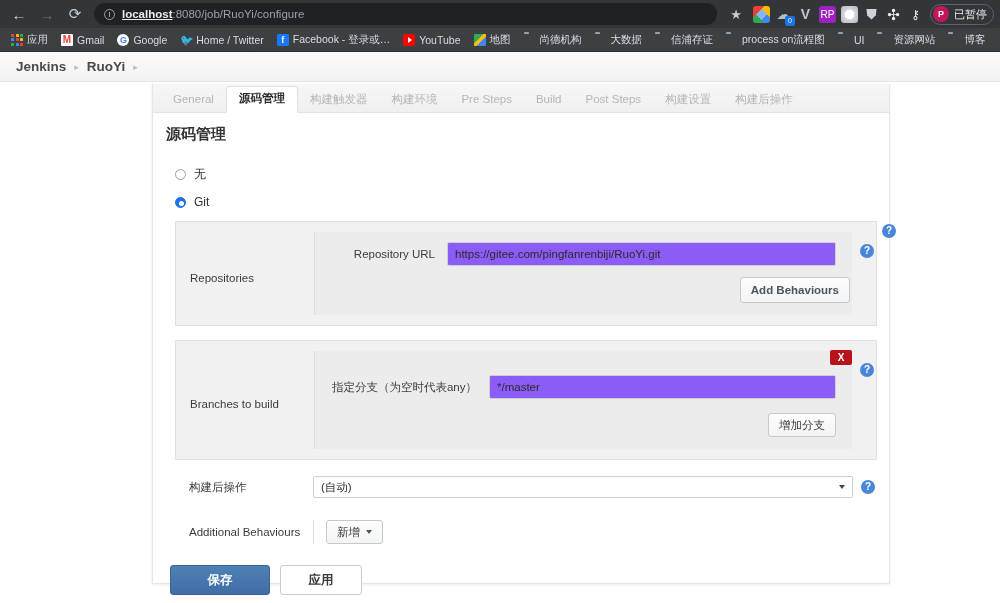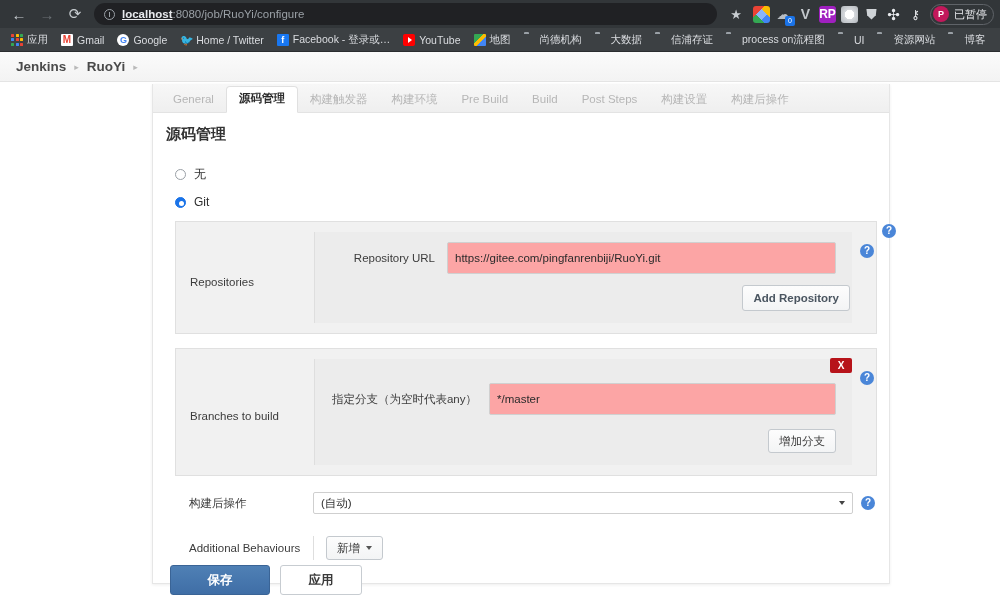--- a/index.html
+++ b/index.html
@@ -82,21 +82,21 @@
       #8ab4f8;
   }
   .ext-cloud { color:#b8bdc2; font-size:14px; line-height:17px; text-align:center;}
   .badge0 {
     position:absolute; right:-3px; bottom:-3px;
     background:#1a73e8; color:#fff;
     font-size:7px; width:10px; height:10px; line-height:10px;
     border-radius:2px; text-align:center;
   }
   .ext-v { color:#c3c7cb; font-size:14px; line-height:17px; text-align:center; font-weight:700;}
-  .ext-purple { background:#a020c0; color:#fff; font-size:12px; line-height:17px; text-align:center; font-weight:700;}
+  .ext-purple { background:#a020c0; color:#fff; font-size:10px; line-height:17px; text-align:center; font-weight:400;}
   .ext-opera { background: radial-gradient(circle, #ffffff 0%, #ffffff 38%, #d7dade 40%, #b0b5ba 100%); }
   .ext-shield { color:#cfd3d7; font-size:14px; line-height:17px; text-align:center;}
   .ext-puzzle { color:#e8eaed; font-size:15px; line-height:17px; text-align:center;}
   .ext-key { color:#e8eaed; font-size:13px; line-height:17px; text-align:center;}
   .profile-chip {
     display:flex; align-items:center; gap:5px;
     border:1px solid #5f6368; border-radius:12px;
     height:21px; padding:0 6px 0 2px; margin-left:4px;
   }
   .avatar {
@@ -267,23 +267,23 @@
     text-align:center; line-height:14px;
   }
 
   .field-row { display:flex; align-items:center; margin-bottom: 11px; }
   .field-label {
     font-size: 11.5px; color:#3c3c3c;
     width: 118px; text-align:right; padding-right: 12px;
     flex: 0 0 auto;
   }
   .text-input {
-    flex:1; height: 32px;
+    flex:1; height: 24px;
     border: 1px solid #d0d0d0;
-    background: #fca5a5;
+    background: #8b5cf6;
     border-radius: 2px;
     font-size: 11.5px;
     color: #2b2b2b;
     padding: 0 7px;
     line-height: 22px;
     font-family: inherit;
     outline: none;
     min-width: 0;
   }
   .select-input {
@@ -503,21 +503,21 @@
 
   <div class="content-wrap">
 
     <div class="main-panel">
 
       <div class="tabbar">
         <div class="tab">General</div>
         <div class="tab active">源码管理</div>
         <div class="tab">构建触发器</div>
         <div class="tab">构建环境</div>
-        <div class="tab">Pre Build</div>
+        <div class="tab">Pre Steps</div>
         <div class="tab">Build</div>
         <div class="tab">Post Steps</div>
         <div class="tab">构建设置</div>
         <div class="tab">构建后操作</div>
       </div>
 
       <div class="form-area">
 
         <div class="section-title">源码管理</div>
 
@@ -539,21 +539,21 @@
             <div class="cfg-right">
 
               <div class="field-row">
                 <div class="field-label">Repository URL</div>
                 <input class="text-input" value="https://gitee.com/pingfanrenbiji/RuoYi.git" style="">
                 <div class="help-dot" style="right:-22px; top:12px;">?</div>
               </div>
 
 
               <div class="btn-right" style="margin-top:8px; margin-right:-14px;">
-                <div class="btn strong" style="height:26px;">Add Repository</div>
+                <div class="btn strong" style="height:26px;">Add Behaviours</div>
               </div>
 
             </div>
           </div>
         </div>
 
         <div class="cfg-block" style="margin-top:14px;">
           <div class="cfg-row">
             <div class="cfg-left">Branches to build</div>
             <div class="cfg-right">

